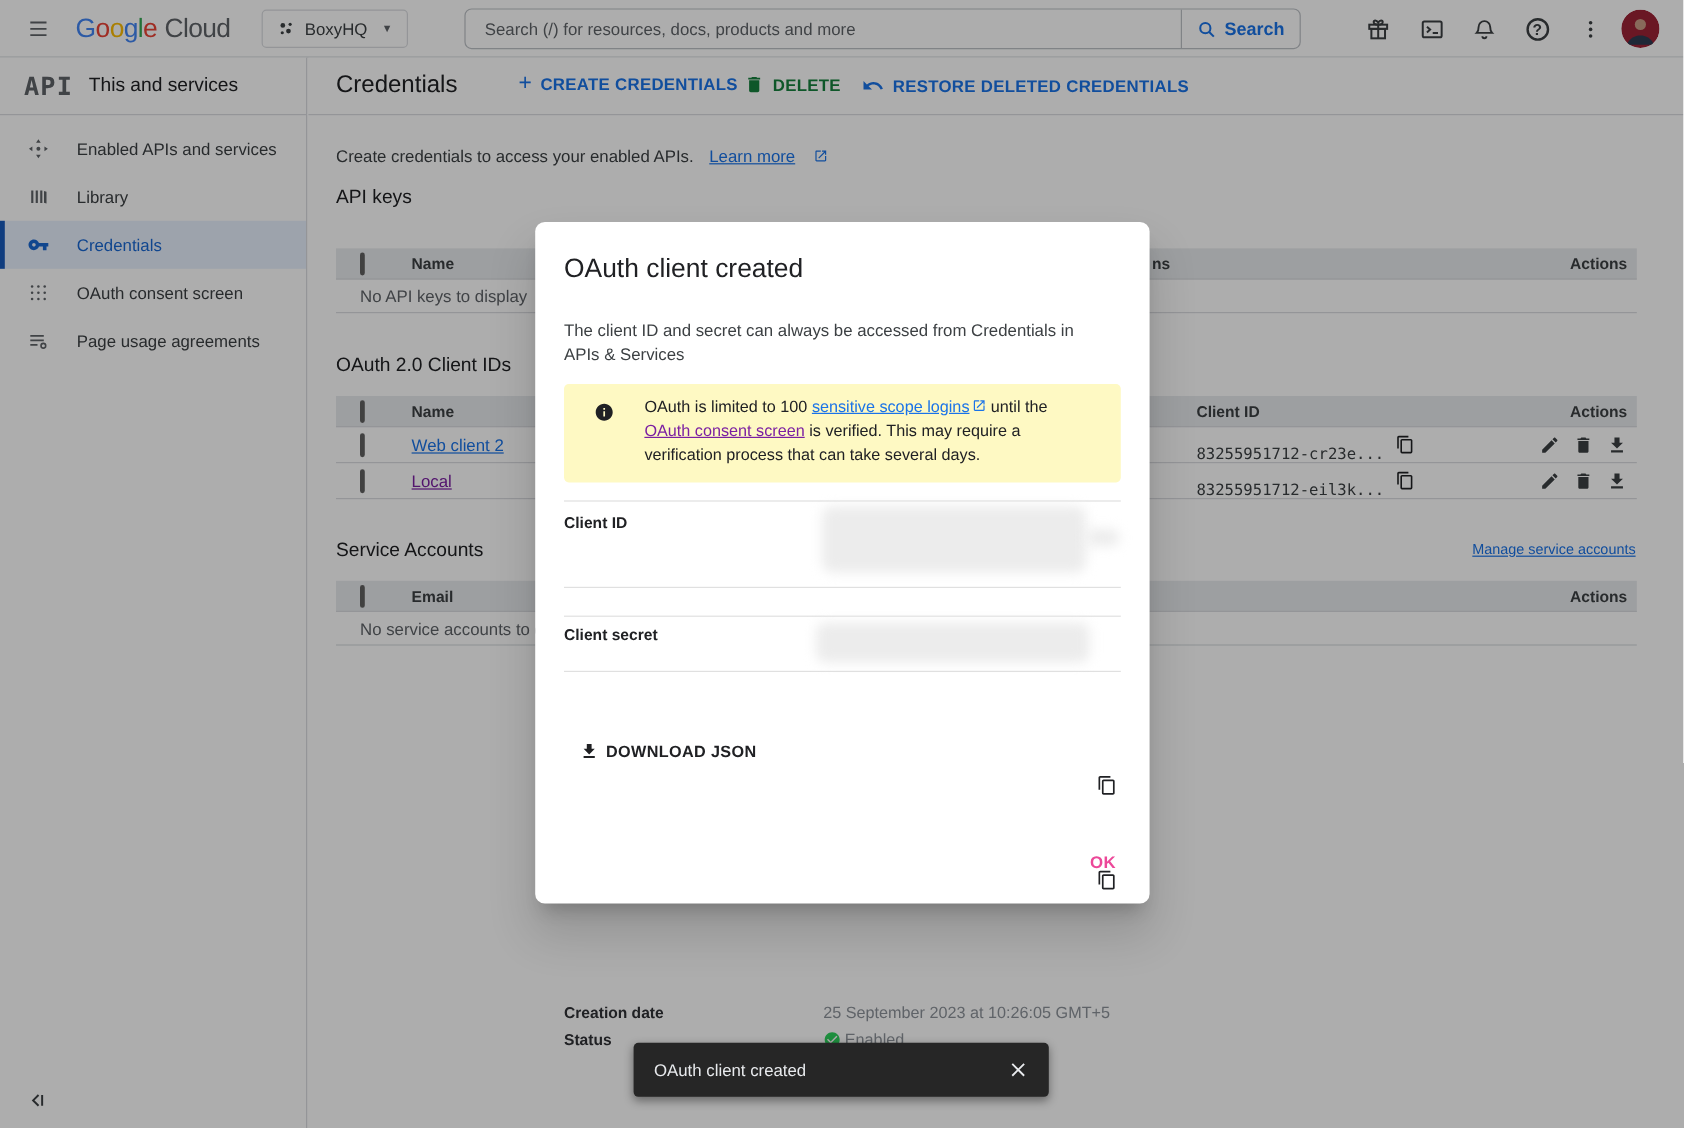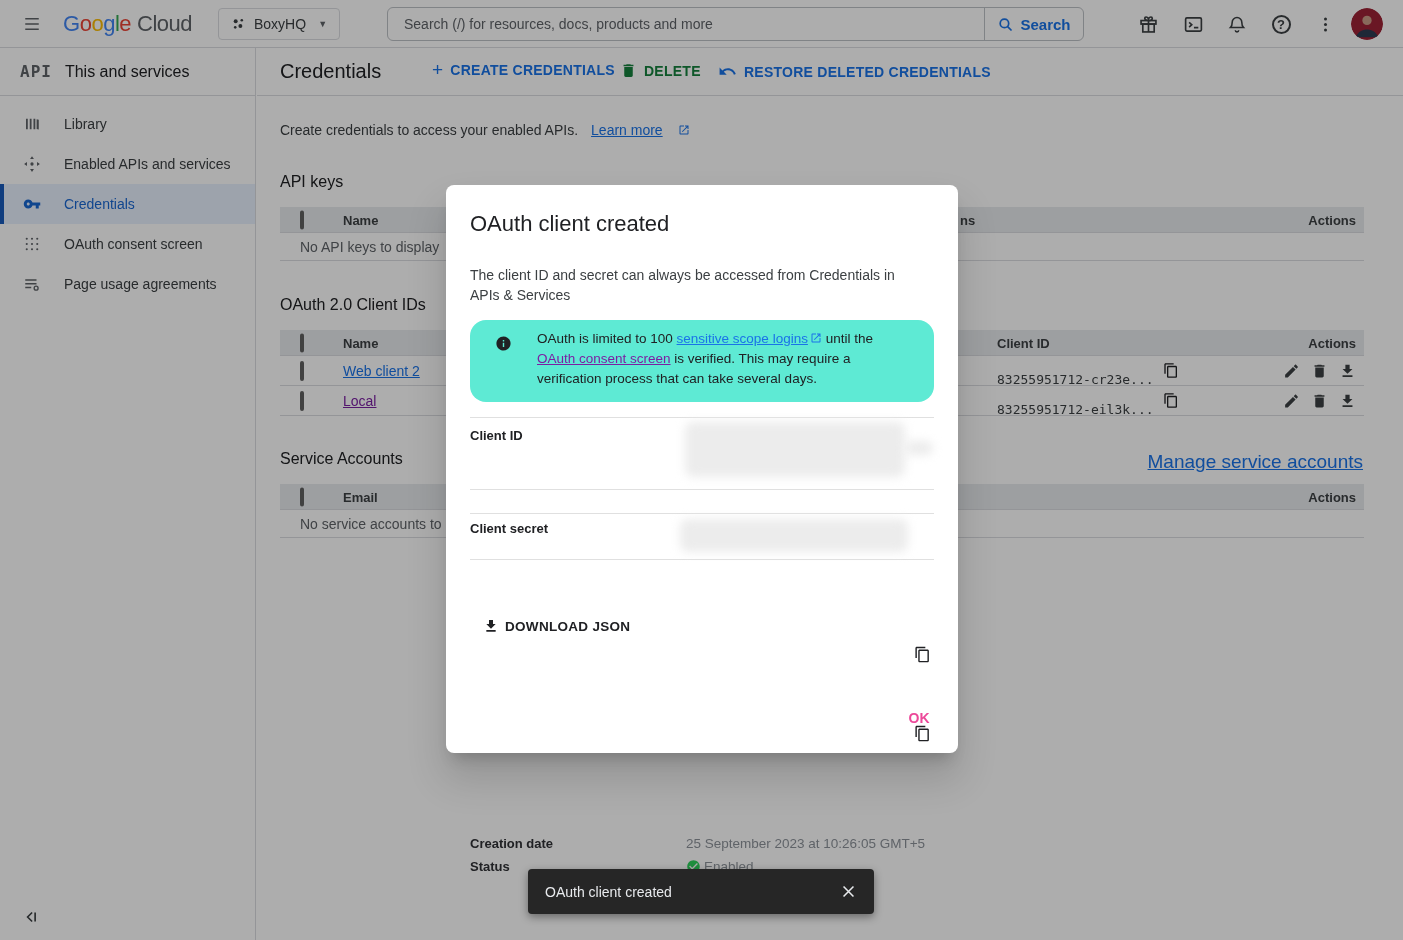--- a/index.html
+++ b/index.html
@@ -24,21 +24,21 @@
   .searchwrap input::placeholder { color:#5f6368; }
   .search-btn { width:99px; border-left:1px solid #bdc1c6; display:flex; align-items:center; justify-content:center; gap:6px;
     color:#1a73e8; font-size:15px; font-weight:bold; cursor:pointer; }
   .tb-icon { position:absolute; top:12px; width:24px; height:24px; color:#3c4043; cursor:pointer; display:flex; align-items:center; justify-content:center; }
   .help-circle { width:19px; height:19px; border:2px solid #3c4043; border-radius:50%; font-size:13px; font-weight:bold; color:#3c4043; display:flex; align-items:center; justify-content:center; }
   .avatar { position:absolute; right:20px; top:8px; width:32px; height:32px; border-radius:50%; overflow:hidden; cursor:pointer; }
 
   
   .sidebar { position:absolute; top:48px; left:0; width:256px; bottom:0; background:#fff; border-right:1px solid #dadce0; z-index:1; }
   .sb-head { height:48px; border-bottom:1px solid #dadce0; display:flex; align-items:center; padding-left:20px; gap:13px; }
-  .sb-logo { font-family:"DejaVu Sans Mono", monospace; font-weight:bold; font-size:16px; color:#5f6368; letter-spacing:1px; }
+  .sb-logo { font-family:"DejaVu Sans Mono", monospace; font-weight:bold; font-size:21px; color:#5f6368; letter-spacing:1px; }
   .sb-title { font-size:16px; color:#202124; }
   .sb-nav { padding-top:8px; }
   .sb-item { position:relative; height:40px; display:flex; align-items:center; padding-left:23px; gap:23px; font-size:14px; color:#3c4043; cursor:pointer; }
   .sb-item .ic { width:18px; height:18px; color:#5f6368; }
   .sb-item.selected { background:#e8f0fe; color:#1967d2; }
   .sb-item.selected .ic { color:#1967d2; }
   .sb-item.selected::before { content:""; position:absolute; left:0; top:0; bottom:0; width:4px; background:#185abc; }
   .sb-collapse { position:absolute; left:22px; bottom:14px; width:18px; height:18px; color:#3c4043; cursor:pointer; }
 
   
@@ -52,22 +52,22 @@
   .btn-create .plus { font-size:19px; font-weight:normal; line-height:14px; }
   .btn-delete { left:363px; }
   .btn-restore { left:461px; }
 
   .intro { position:absolute; left:23px; top:74px; font-size:14px; color:#3c4043; display:flex; align-items:center; gap:13px; }
   a.lnk { color:#1a73e8; text-decoration:underline; cursor:pointer; }
   a.lnk-visited { color:#7b1fa2; text-decoration:underline; cursor:pointer; }
   .ext { display:inline-block; width:12px; height:12px; color:#1a73e8; margin-left:2px; }
 
   .sec-head { position:absolute; left:23px; font-size:16px; color:#202124; }
-  .h-apikeys { top:125px; } .h-oauth { top:248px; } .h-sa { top:402px; }
-  .manage-link { position:absolute; right:40px; top:403px; font-size:19px; }
+  .h-apikeys { top:108px; } .h-oauth { top:248px; } .h-sa { top:402px; }
+  .manage-link { position:absolute; right:40px; top:403px; font-size:12px; }
 
   .gtable { position:absolute; left:23px; width:1084px; }
   .t-apikeys { top:159px; } .t-oauth { top:282px; } .t-sa { top:436px; }
   .thead { position:relative; height:26px; background:#e8eaed; border-bottom:1px solid #dadce0; font-size:13px; font-weight:bold; color:#3c4043; }
   .trow { position:relative; height:30px; border-bottom:1px solid #dadce0; font-size:14px; color:#3c4043; }
   .trow.empty { height:28px; color:#5f6368; }
   .cell { position:absolute; top:50%; transform:translateY(-50%); white-space:nowrap; }
   .c-check { left:20px; } .c-name { left:63px; } .c-restr { left:680px; } .c-cid { left:717px; }
   .c-actions { right:8px; }
   .c-empty { left:20px; }
@@ -79,21 +79,21 @@
   .row-actions .icon-btn { width:17px; height:17px; color:#3c4043; }
 
   
   .scrim { position:absolute; inset:0; background:rgba(0,0,0,0.32); z-index:10; }
 
   
   .dialog { position:absolute; left:446px; top:185px; width:512px; height:568px; background:#fff; border-radius:8px;
     box-shadow:0 11px 15px -7px rgba(0,0,0,.2), 0 24px 38px 3px rgba(0,0,0,.14); z-index:30; }
   .dlg-title { position:absolute; left:24px; top:26px; font-size:22px; color:#202124; }
   .dlg-sub { position:absolute; left:24px; top:80px; width:440px; font-size:14px; line-height:20px; color:#3c4043; }
-  .notice { position:absolute; left:24px; right:24px; top:135px; height:82px; background:#5eead4; border-radius:16px; }
+  .notice { position:absolute; left:24px; right:24px; top:135px; height:82px; background:#fef9c3; border-radius:4px; }
   .notice-ic { position:absolute; left:25px; top:15px; width:17px; height:17px; }
   .notice-tx { position:absolute; left:67px; top:9px; right:22px; font-size:13.5px; line-height:20px; color:#202124; }
   .drow { position:absolute; left:24px; right:24px; border-bottom:1px solid #e0e0e0; }
   .drow-cid { top:232px; height:73px; border-top:1px solid #e0e0e0; }
   .drow-gap { top:305px; height:24px; }
   .drow-secret { top:329px; height:46px; }
   .drow-date { top:375px; height:23px; }
   .drow-status { top:398px; height:24px; }
   .dlabel { font-size:13px; font-weight:bold; color:#202124; }
   .drow-cid .dlabel { position:absolute; left:0; top:10px; }
@@ -204,33 +204,33 @@
 
   <aside class="sidebar">
     <div class="sb-head">
       <span class="sb-logo">API</span>
       <span class="sb-title">This and services</span>
     </div>
     <nav class="sb-nav">
       <div class="sb-item">
         <span class="ic">
           <svg viewBox="0 0 24 24" width="18" height="18" fill="currentColor">
-              <path d="M4 5h2.4v14H4zM9 5h2.4v14H9zM14 5h2.4v14H14zM18.2 5.6l2.8.8v13l-2.8-.8z"></path>
-            </svg>
-        </span>
-        <span>Library</span>
+              <path d="M12 1.5l2.6 3.8H9.4L12 1.5zM12 22.5l-2.6-3.8h5.2L12 22.5zM1.5 12l3.8-2.6v5.2L1.5 12zM22.5 12l-3.8 2.6V9.4l3.8 2.6z"></path>
+              <circle cx="12" cy="12" r="2.2"></circle>
+            </svg>
+        </span>
+        <span>Enabled APIs and services</span>
       </div>
       <div class="sb-item">
         <span class="ic">
           <svg viewBox="0 0 24 24" width="18" height="18" fill="currentColor">
-              <path d="M12 1.5l2.6 3.8H9.4L12 1.5zM12 22.5l-2.6-3.8h5.2L12 22.5zM1.5 12l3.8-2.6v5.2L1.5 12zM22.5 12l-3.8 2.6V9.4l3.8 2.6z"></path>
-              <circle cx="12" cy="12" r="2.2"></circle>
-            </svg>
-        </span>
-        <span>Enabled APIs and services</span>
+              <path d="M4 5h2.4v14H4zM9 5h2.4v14H9zM14 5h2.4v14H14zM18.2 5.6l2.8.8v13l-2.8-.8z"></path>
+            </svg>
+        </span>
+        <span>Library</span>
       </div>
       <div class="sb-item selected">
         <span class="ic">
           <svg viewBox="0 0 24 24" width="18" height="18" fill="currentColor">
               <path d="M12.65 10C11.83 7.67 9.61 6 7 6c-3.31 0-6 2.69-6 6s2.69 6 6 6c2.61 0 4.83-1.67 5.65-4H17v4h4v-4h2v-4H12.65zM7 14c-1.1 0-2-.9-2-2s.9-2 2-2 2 .9 2 2-.9 2-2 2z"></path>
             </svg>
         </span>
         <span>Credentials</span>
       </div>
       <div class="sb-item">

